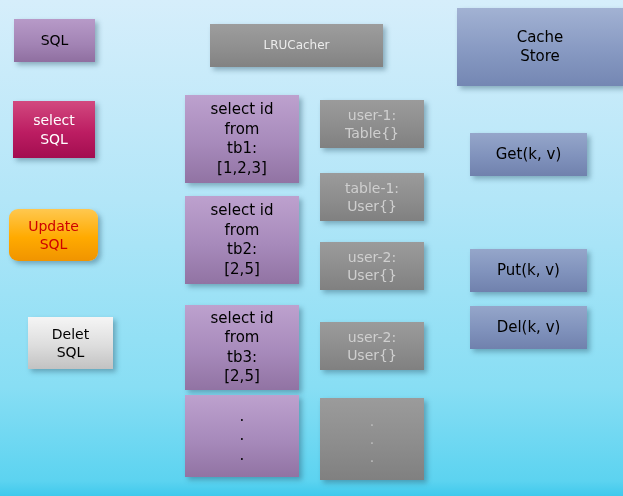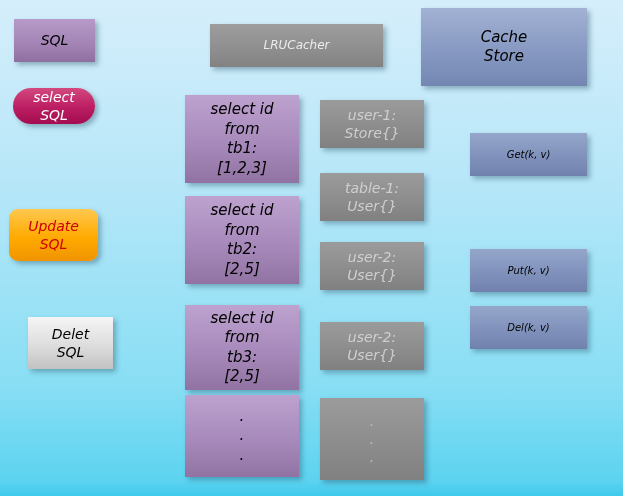--- a/index.html
+++ b/index.html
@@ -1,32 +1,32 @@
 <!DOCTYPE html>
 <html><head>
 <meta charset="utf-8">
 <style>
-  *{box-sizing:border-box;font-style:italic;}
+  *{box-sizing:border-box;}
   html,body{margin:0;padding:0;}
   body{
     width:623px;height:496px;position:relative;overflow:hidden;
     font-family:"DejaVu Sans","Liberation Sans",sans-serif;
     background:linear-gradient(180deg,#d6eefb 0%,#b3e6f8 40%,#88def4 78%,#5cd3f0 97%,#3fc9ec 100%);
   }
   .box{
     position:absolute;display:flex;align-items:center;justify-content:center;
     text-align:center;white-space:pre-line;
     box-shadow:3px 3px 5px rgba(40,80,100,0.40);
     font-size:14px;line-height:1.3;color:#000;
   }
   
   .sql{left:14px;top:19px;width:81px;height:43px;
     background:linear-gradient(180deg,#b79ac8 0%,#a283b4 60%,#8f6fa0 100%);}
-  .select-sql{left:13px;top:88px;width:82px;height:36px;color:#ffffff;
-    background:linear-gradient(180deg,#d2497f 0%,#bc1d62 55%,#a30d50 100%);border-radius:21px;}
+  .select-sql{left:13px;top:101px;width:82px;height:57px;color:#ffffff;
+    background:linear-gradient(180deg,#d2497f 0%,#bc1d62 55%,#a30d50 100%);}
   .update-sql{left:9px;top:209px;width:89px;height:52px;color:#ce0000;
     background:linear-gradient(180deg,#ffc84f 0%,#ffaa00 55%,#f09400 100%);border-radius:9px;}
   .delete-sql{left:28px;top:317px;width:85px;height:52px;
     background:linear-gradient(180deg,#f5f5f5 0%,#dddddd 55%,#c2c2c2 100%);}
   
   .lrucacher{left:210px;top:24px;width:173px;height:43px;color:#ececec;font-size:12px;
     background:linear-gradient(180deg,#9d9d9d 0%,#8e8e8e 60%,#828282 100%);}
   .q{left:185px;width:114px;font-size:15px;
     background:linear-gradient(180deg,#bda1ce 0%,#a78abb 55%,#9173a3 100%);}
   .q1{top:95px;height:88px;}
@@ -35,23 +35,23 @@
   .q4{top:395px;height:82px;}
   
   .e{left:320px;width:104px;height:48px;color:#cfcfcf;
     background:linear-gradient(180deg,#9b9b9b 0%,#8d8d8d 55%,#808080 100%);}
   .e1{top:100px;}
   .e2{top:173px;}
   .e3{top:242px;}
   .e4{top:322px;}
   .e5{top:398px;height:82px;color:#bdbdbd;}
   
-  .cache-store{left:421px;top:8px;width:166px;height:78px;font-size:15px;
+  .cache-store{left:457px;top:8px;width:166px;height:78px;font-size:15px;
     background:linear-gradient(180deg,#a2b2d3 0%,#8799c2 55%,#7487b3 100%);}
-  .op{left:470px;width:117px;height:43px;font-size:10px;
+  .op{left:470px;width:117px;height:43px;font-size:15px;
     background:linear-gradient(180deg,#95a6ca 0%,#8092bc 55%,#7081ad 100%);}
   .op1{top:133px;}
   .op2{top:229px;margin-top:20px;}
   .op3{top:306px;}
 </style>
 </head>
 <body>
 
 <div class="box sql">SQL</div>
 <div class="box select-sql">select
@@ -72,21 +72,21 @@
 [2,5]</div>
 <div class="box q q3">select id
 from
 tb3:
 [2,5]</div>
 <div class="box q q4">.
 .
 .</div>
 
 <div class="box e e1">user-1:
-Store{}</div>
+Table{}</div>
 <div class="box e e2">table-1:
 User{}</div>
 <div class="box e e3">user-2:
 User{}</div>
 <div class="box e e4">user-2:
 User{}</div>
 <div class="box e e5">.
 .
 .</div>
 

